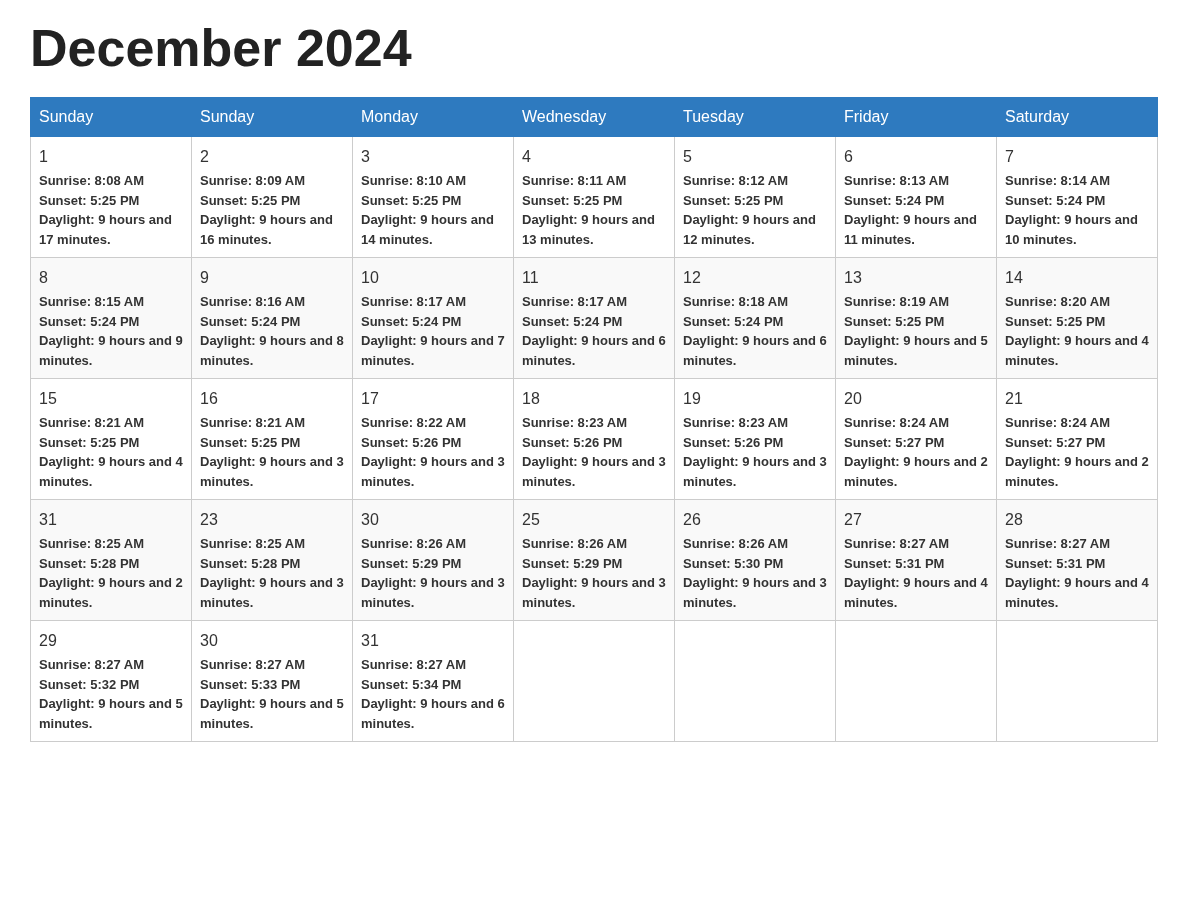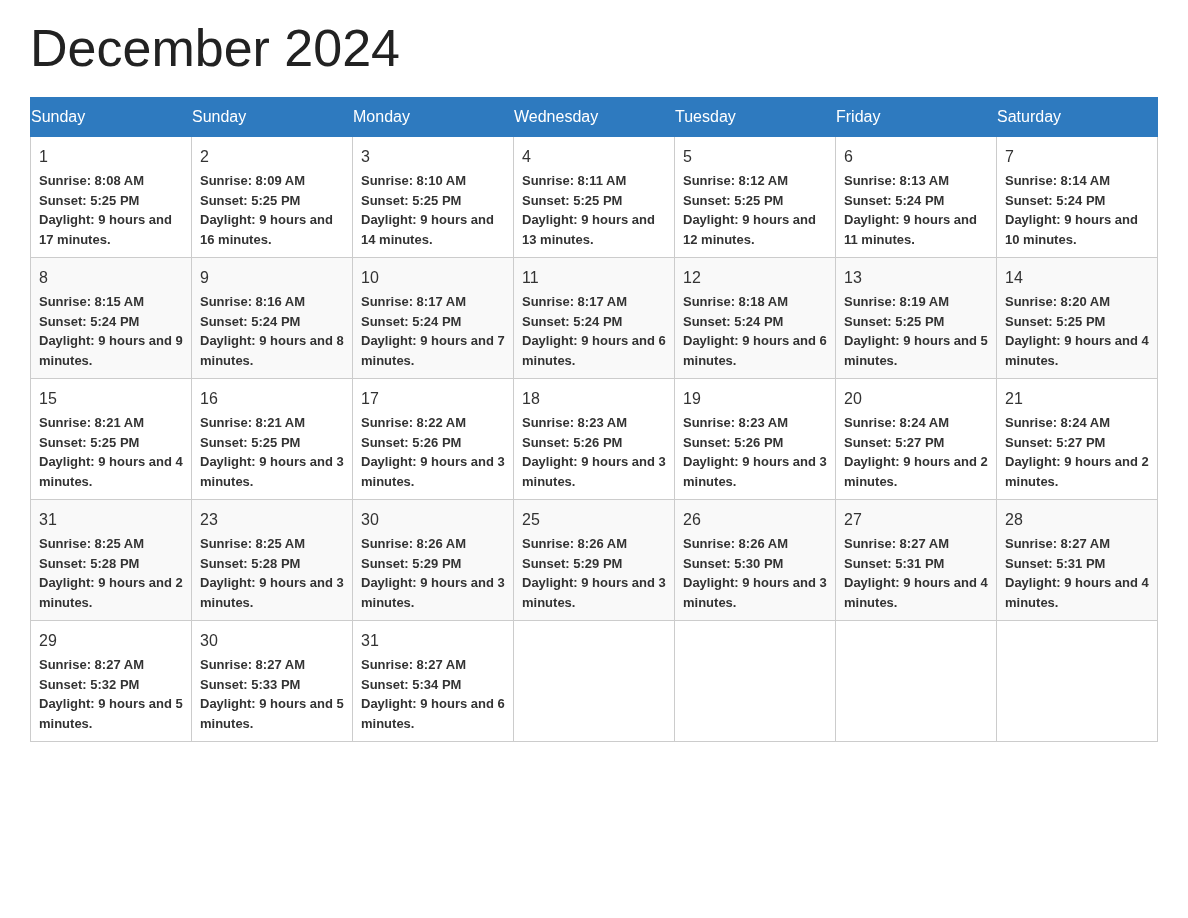--- a/index.html
+++ b/index.html
@@ -20,38 +20,38 @@
     .logo {
       display: flex;
       flex-direction: column;
       align-items: flex-start;
     }
     .title-area {
       text-align: right;
     }
     .month-title {
       font-size: 52px;
-      font-weight: normal;
+      font-weight: bold;
       color: #222;
       line-height: 1.1;
     }
     .subtitle {
       font-size: 22px;
       color: #444;
       margin-top: 4px;
     }
     table {
       width: 100%;
       border-collapse: collapse;
       table-layout: fixed;
     }
     thead tr th {
       background-color: #2e7abf;
       color: #fff;
-      padding: 10px 0;
+      padding: 10px 8px;
       font-size: 16px;
       font-weight: normal;
       text-align: left;
       border: 1px solid #2e7abf;
       margin-top: 20px;
     }
     tbody tr td {
       vertical-align: top;
       padding: 8px;
       border: 1px solid #ccc;

